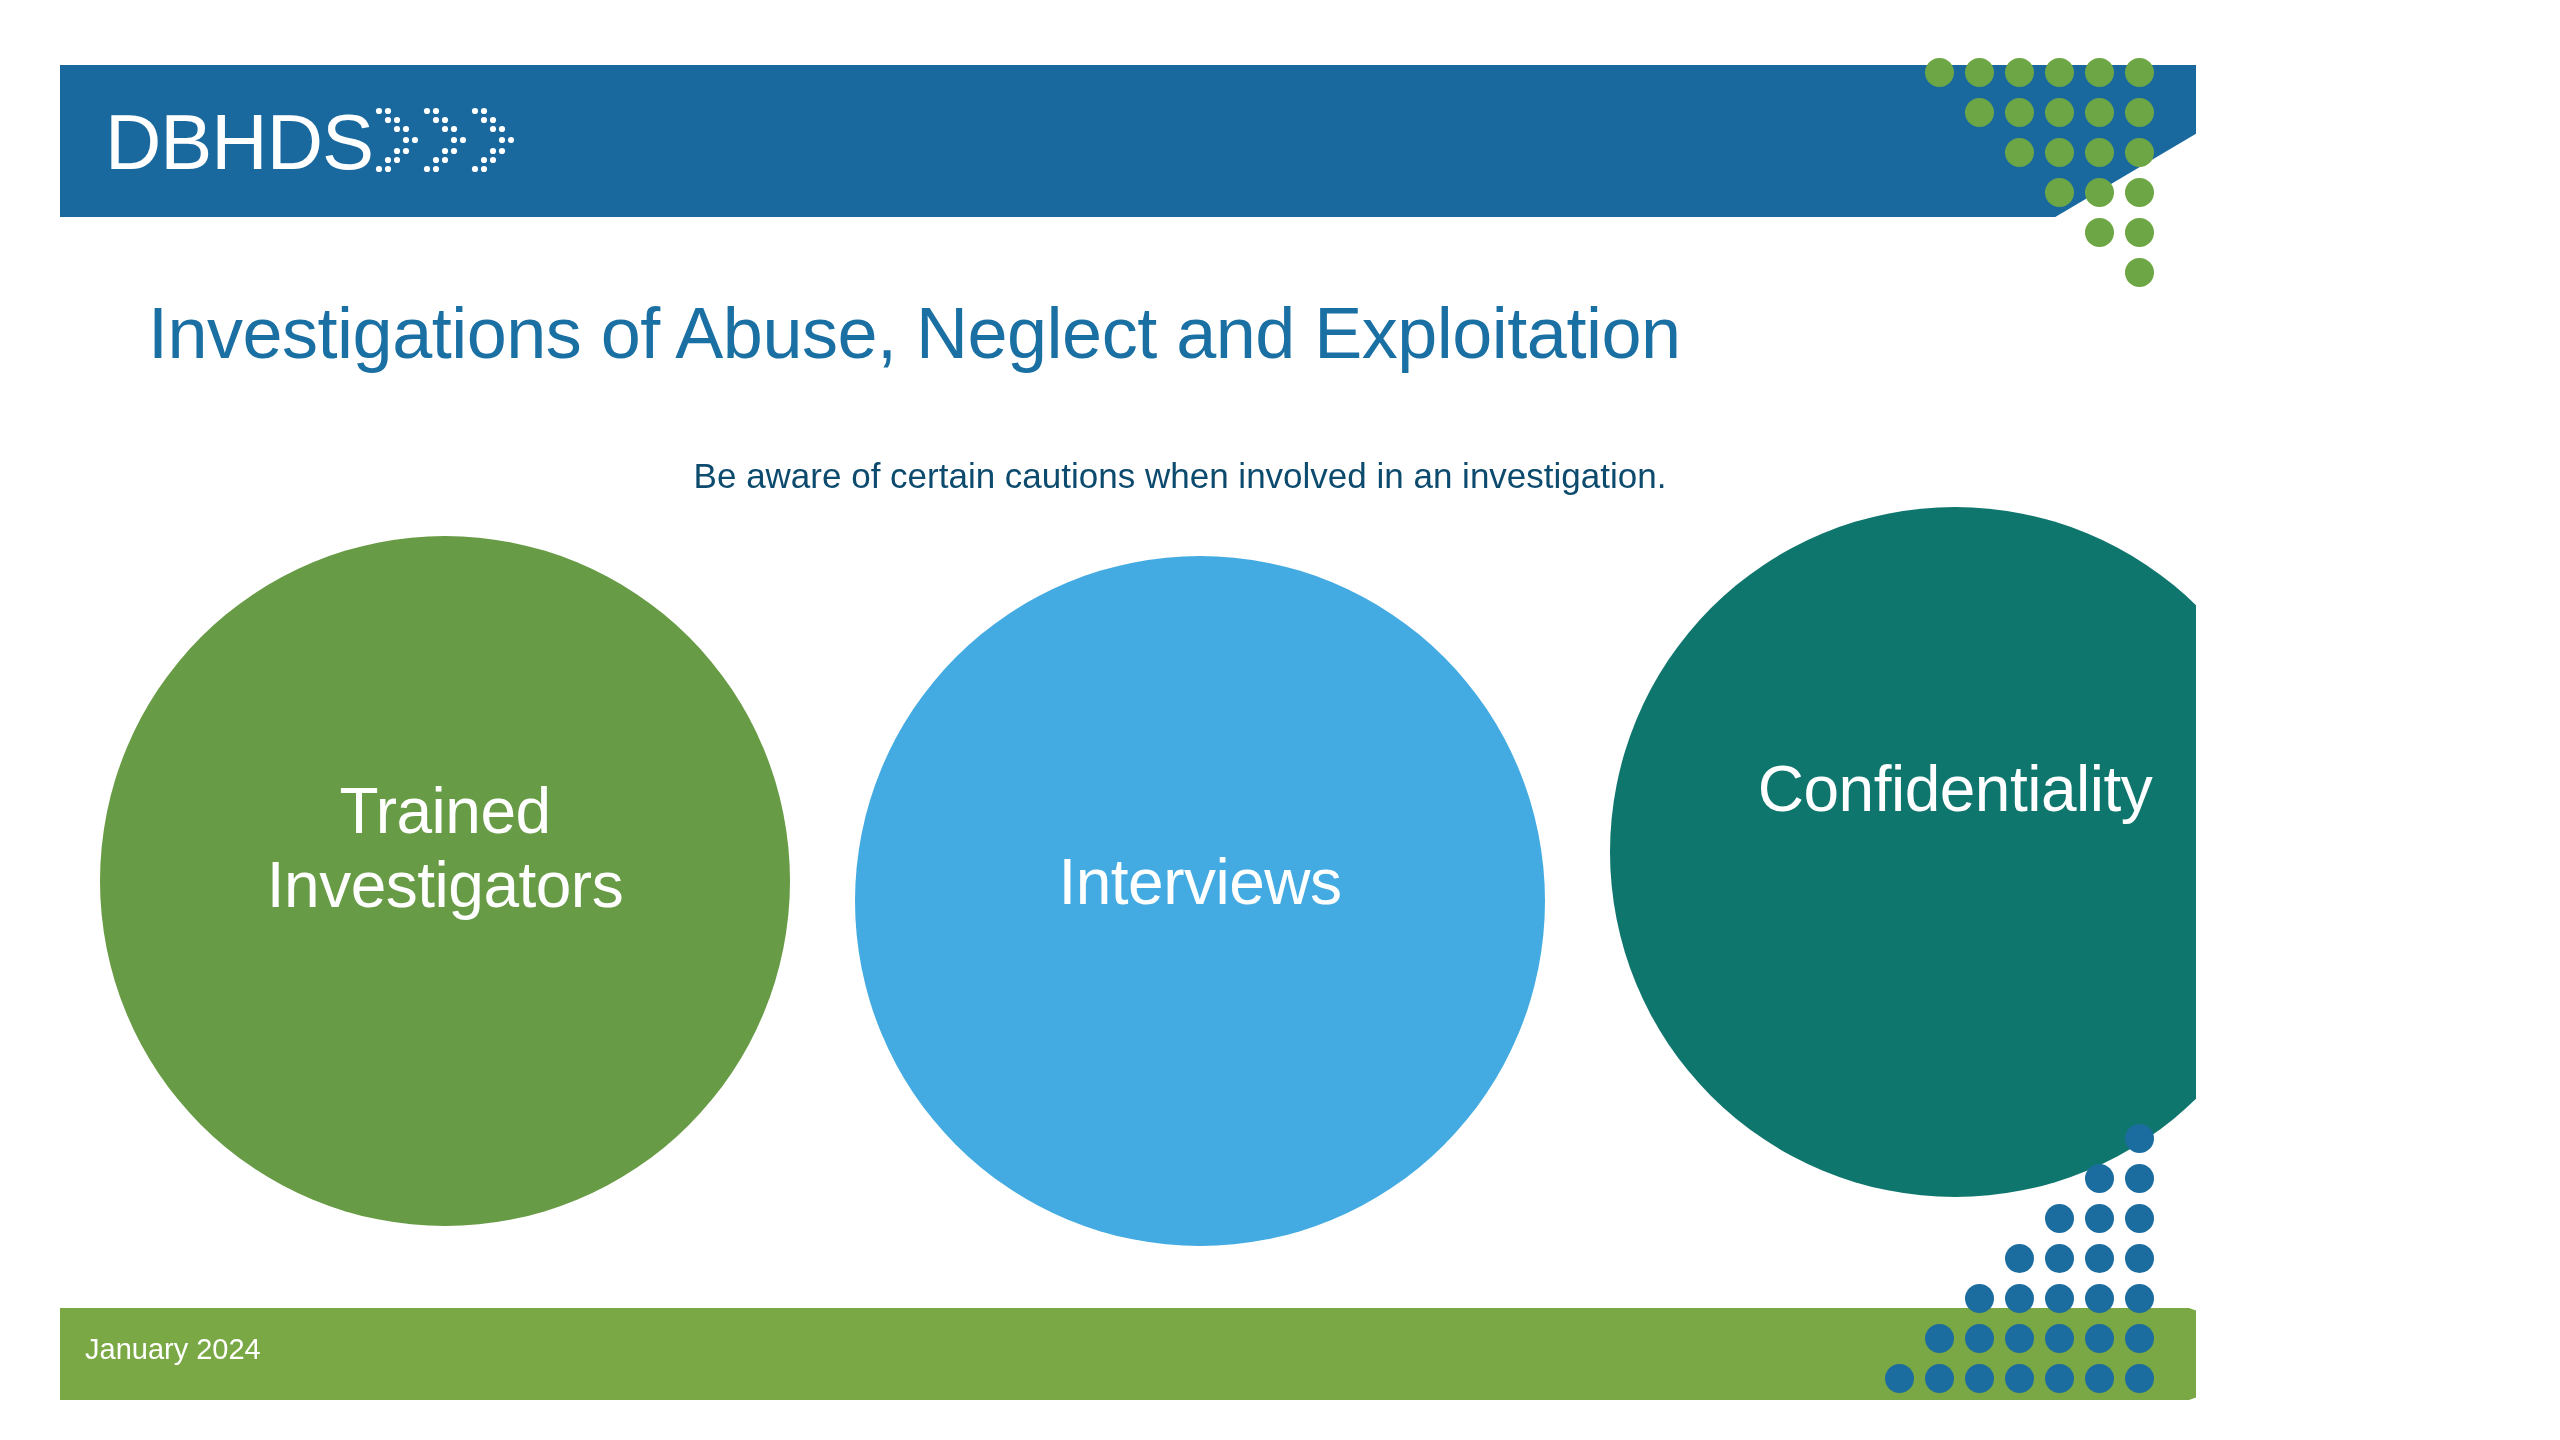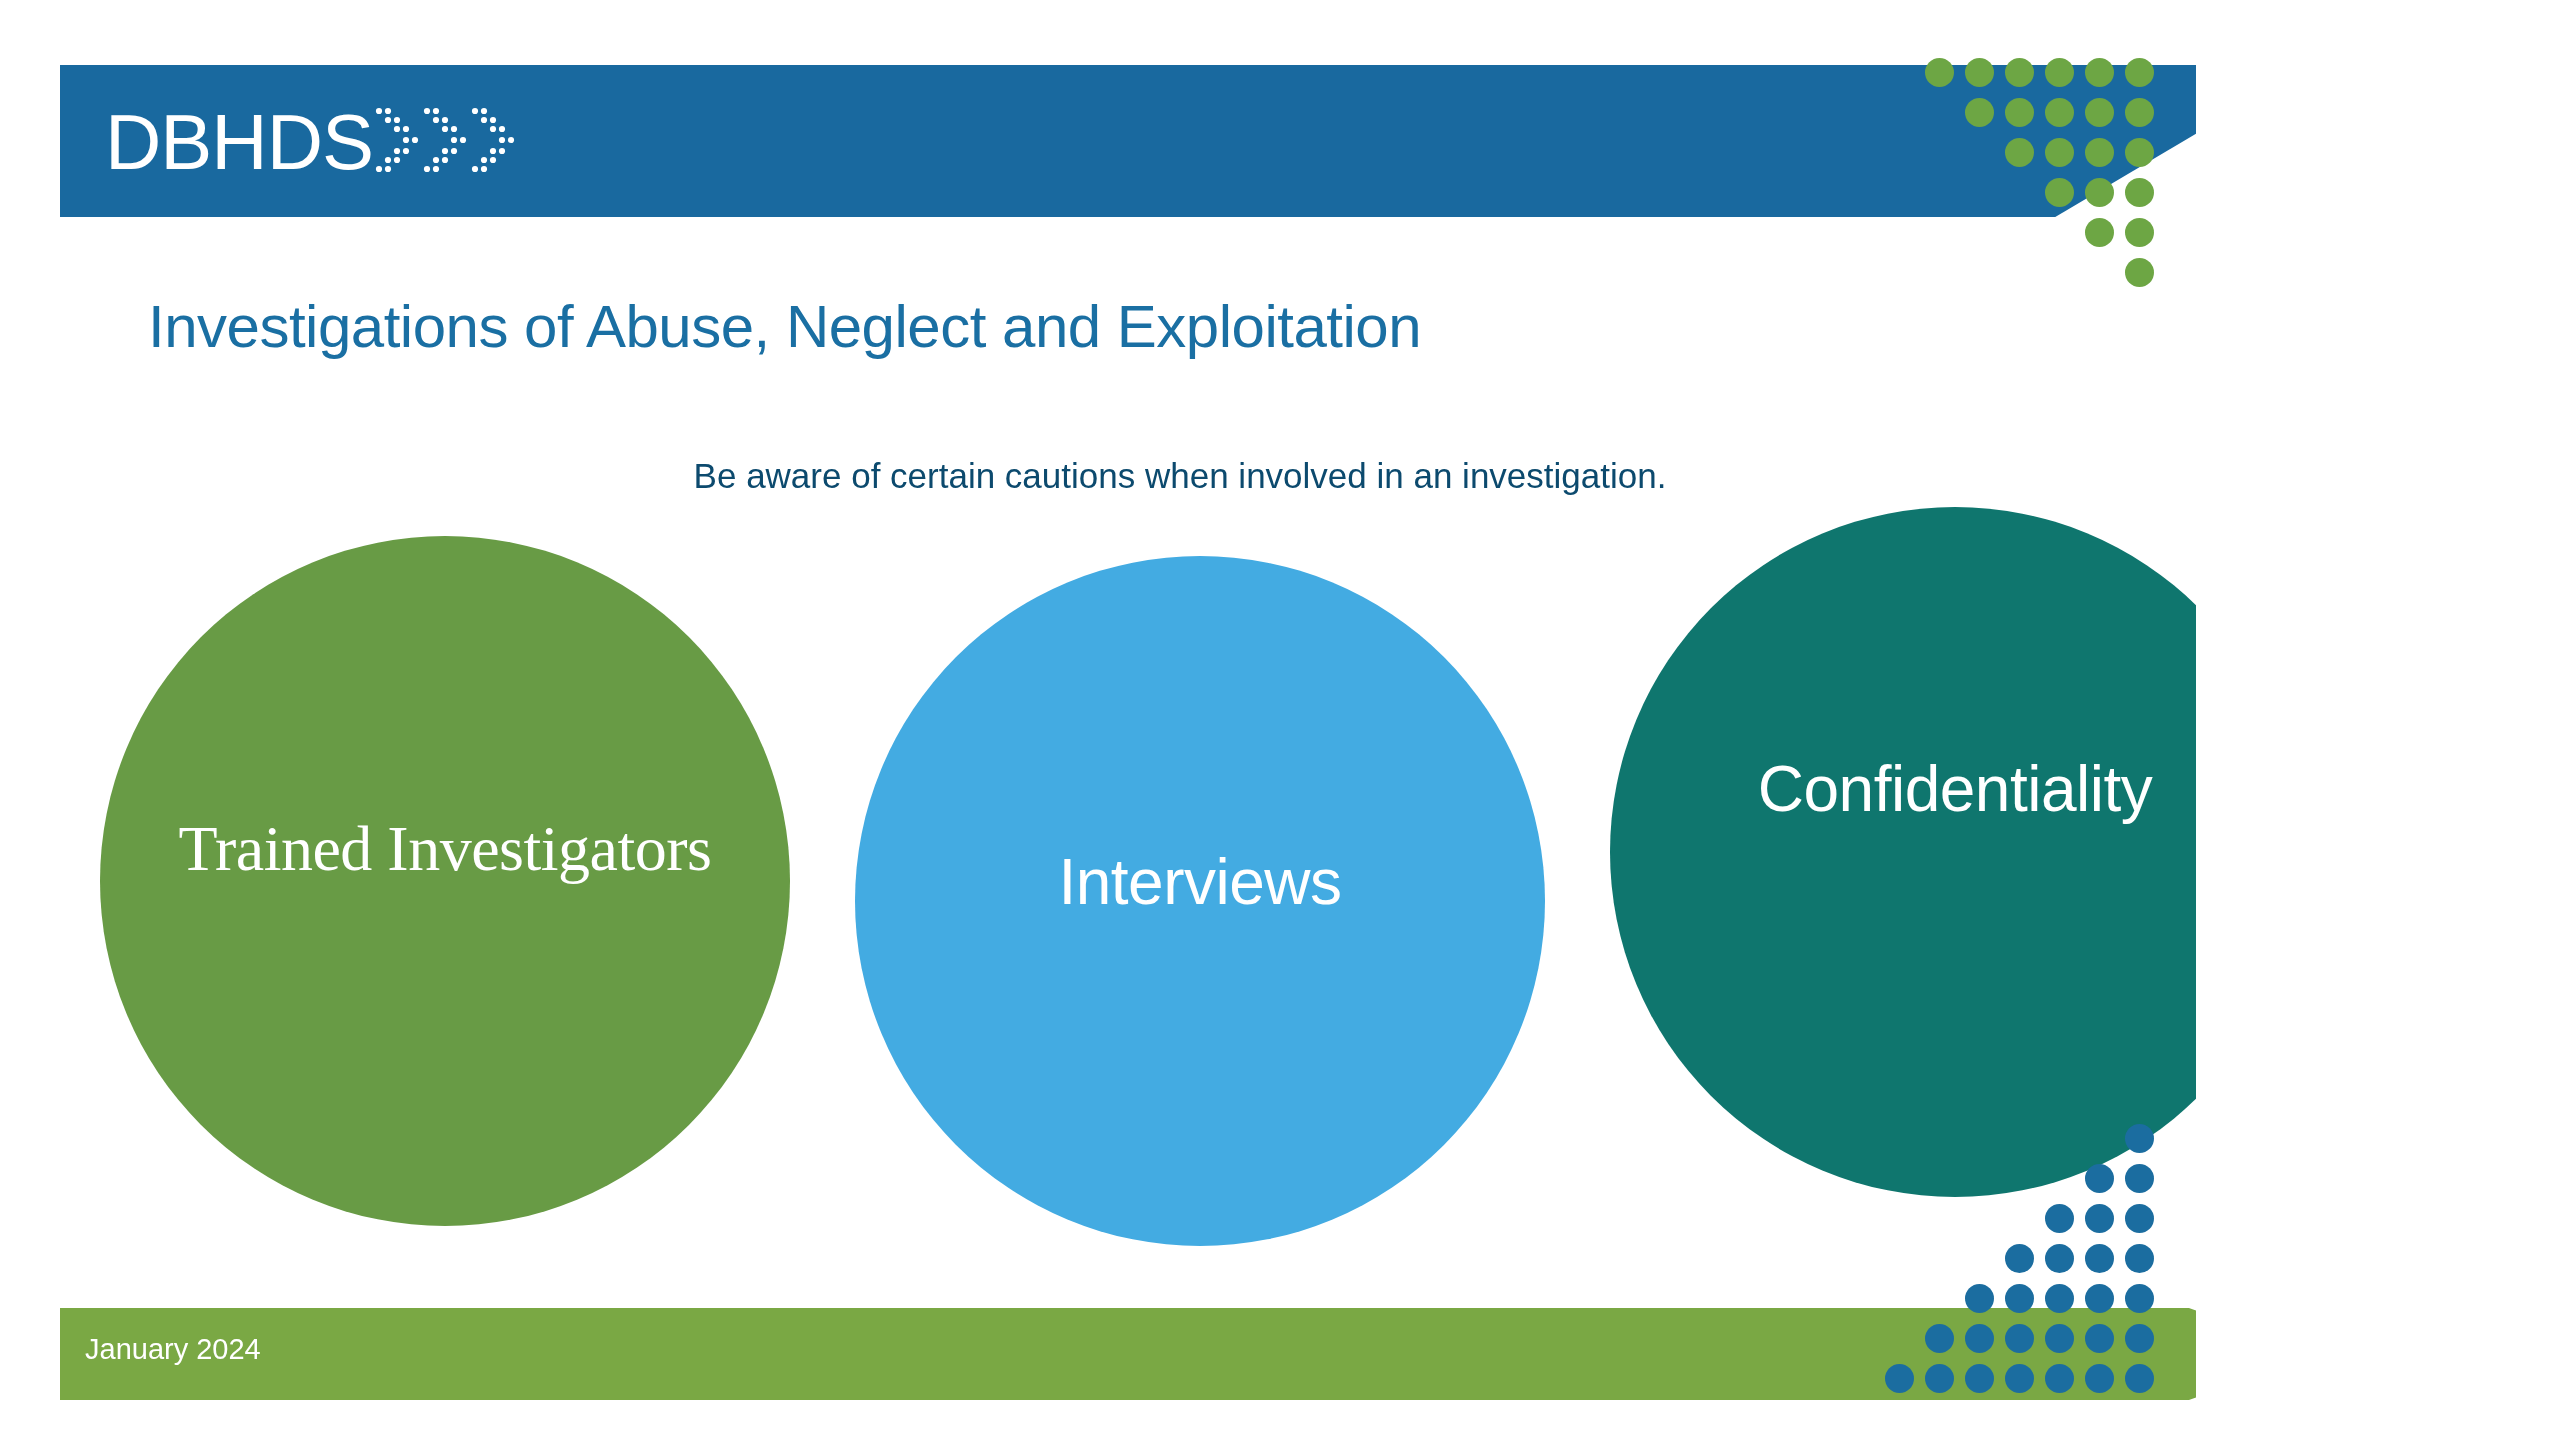--- a/index.html
+++ b/index.html
@@ -69,21 +69,21 @@
   .dot.green { background: #6da644; }
   .dot.blue  { background: #1b6da0; }
 
   
   .slide-title {
     position: absolute;
     left: 148px;
     top: 292px;
     width: 2280px;
     color: #1a6fa3;
-    font-size: 60px;
+    font-size: 72px;
     font-weight: 400;
     letter-spacing: -0.5px;
     line-height: 1.15;
     white-space: nowrap;
   }
   .slide-subtitle {
     position: absolute;
     left: 0;
     top: 455px;
     width: 2360px;
@@ -108,21 +108,21 @@
     font-size: 64px;
     font-weight: 300;
     line-height: 1.15;
     letter-spacing: -0.5px;
     box-sizing: border-box;
     padding: 0 58px;
   }
   .circle-1 { left: 100px;  top: 536px; background: #689b45; }
   .circle-2 { left: 855px;  top: 556px; background: #43abe2; }
   .circle-3 { left: 1610px; top: 507px; background: #0f766e; }
-  .circle-1 .circle-label { transform: translateY(-32px); font-family: Liberation Serif, serif; }
+  .circle-1 .circle-label { transform: translateY(-32px); }
   .circle-2 .circle-label { transform: translateY(-22px); margin-top: 8px; }
   .circle-3 .circle-label { transform: translateY(-62px); }
 
   
   .footer-bar {
     position: absolute;
     left: 60px;
     top: 1308px;
     width: 2260px;
     height: 92px;

